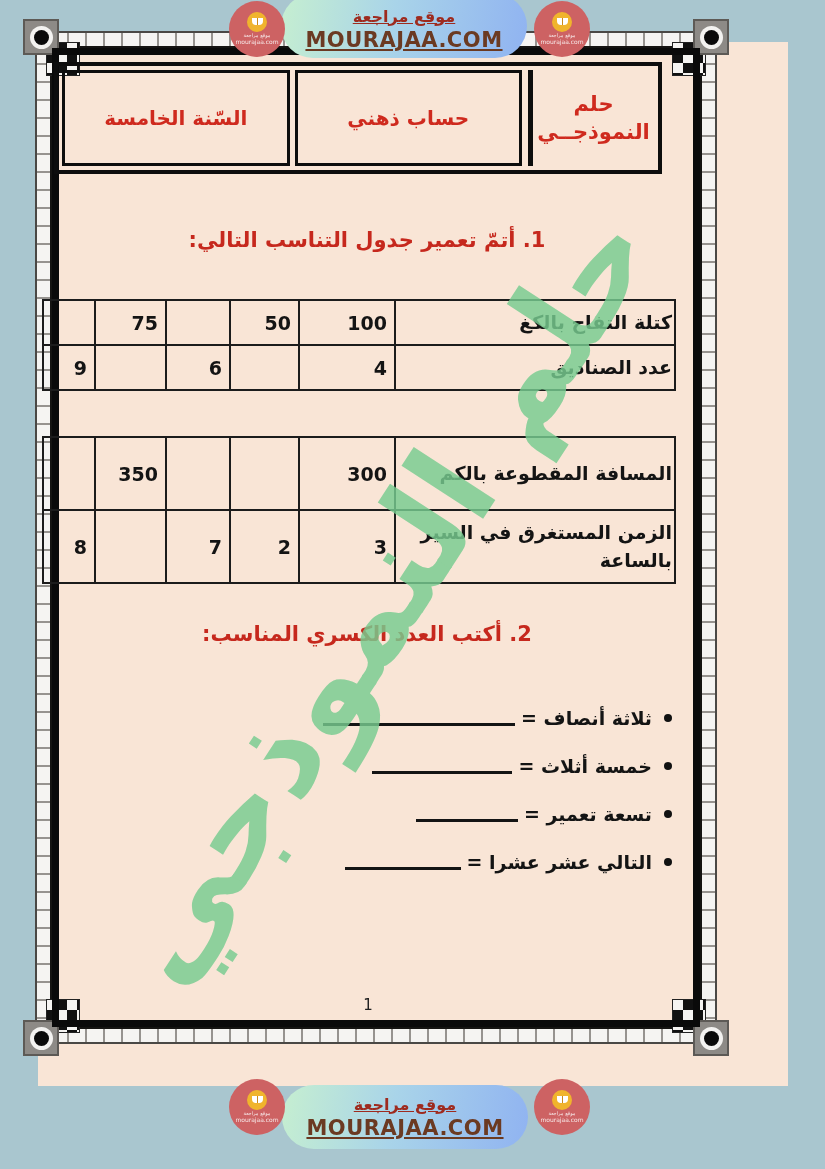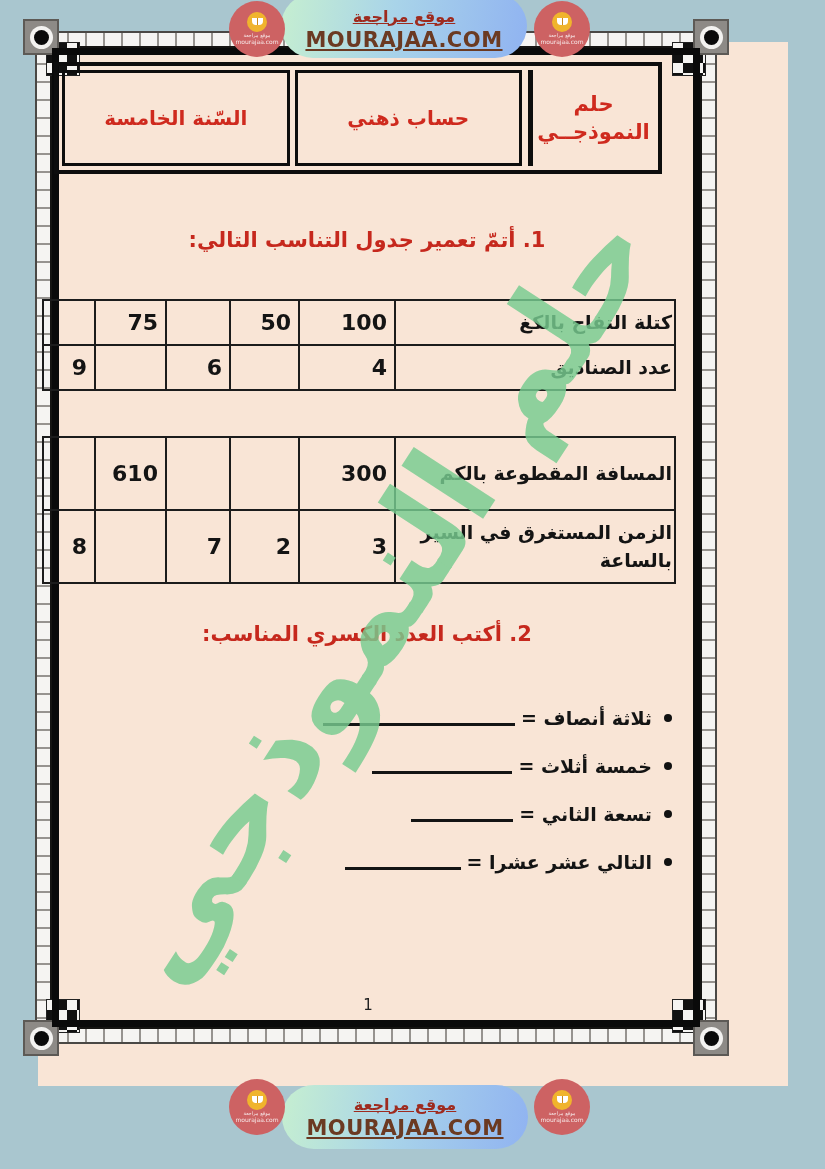--- a/index.html
+++ b/index.html
@@ -68,21 +68,21 @@
     position:absolute; right:2px; left:0; text-align:center; direction:rtl;
     color:#c6281d; font-weight:bold; font-size:21px;
   }
   .ex1-title { top:172px; }
   .ex2-title { top:566px; }
   
   table.ptable { position:absolute; right:0; border-collapse:collapse; direction:rtl; table-layout:fixed; width:632px; }
   table.t1 { top:243px; }
   table.t2 { top:380px; }
   .ptable td {
-    border:2.5px solid #1c1c1c; color:#141414; font-weight:bold; font-size:22px;
+    border:2.5px solid #1c1c1c; color:#141414; font-weight:bold; font-size:19px;
     vertical-align:middle; text-align:right; padding-right:7px; background:transparent;
   }
   .t1 td { height:45px; }
   .t2 td { height:73px; }
   .ptable td.lbl { padding-right:2px; line-height:1.45; font-size:19px; }
   
   .fraction-list { position:absolute; top:648px; right:4px; list-style:none; direction:rtl; }
   .fraction-list li { display:flex; align-items:center; height:28px; margin-bottom:20px; }
   .bullet-dot { width:8px; height:8px; border-radius:50%; background:#111; margin-left:12px; flex:0 0 auto; }
   .fr-label { color:#141414; font-weight:bold; font-size:19px; white-space:nowrap; }
@@ -208,21 +208,21 @@
       <col style="width:64px">
         <col style="width:71px">
         <col style="width:52px">
     </colgroup>
     <tbody>
         <tr>
       <td class="lbl">المسافة المقطوعة بالكم</td>
       <td>300</td>
       <td></td>
       <td></td>
-      <td>610</td>
+      <td>350</td>
       <td></td>
     </tr>
     <tr>
       <td class="lbl">الزمن المستغرق في السير بالساعة</td>
       <td>3</td>
       <td>2</td>
       <td>7</td>
       <td></td>
       <td>8</td>
     </tr>
@@ -237,21 +237,21 @@
       <span class="fr-label">ثلاثة أنصاف =</span>
       <span class="blank"></span>
     </li>
     <li>
       <span class="bullet-dot"></span>
       <span class="fr-label">خمسة أثلاث =</span>
       <span class="blank"></span>
     </li>
     <li>
       <span class="bullet-dot"></span>
-      <span class="fr-label">تسعة الثاني =</span>
+      <span class="fr-label">تسعة تعمير =</span>
       <span class="blank"></span>
     </li>
     <li>
       <span class="bullet-dot"></span>
       <span class="fr-label">التالي عشر عشرا =</span>
       <span class="blank"></span>
     </li>
   </ul>
 
   <div class="page-number">1</div>

